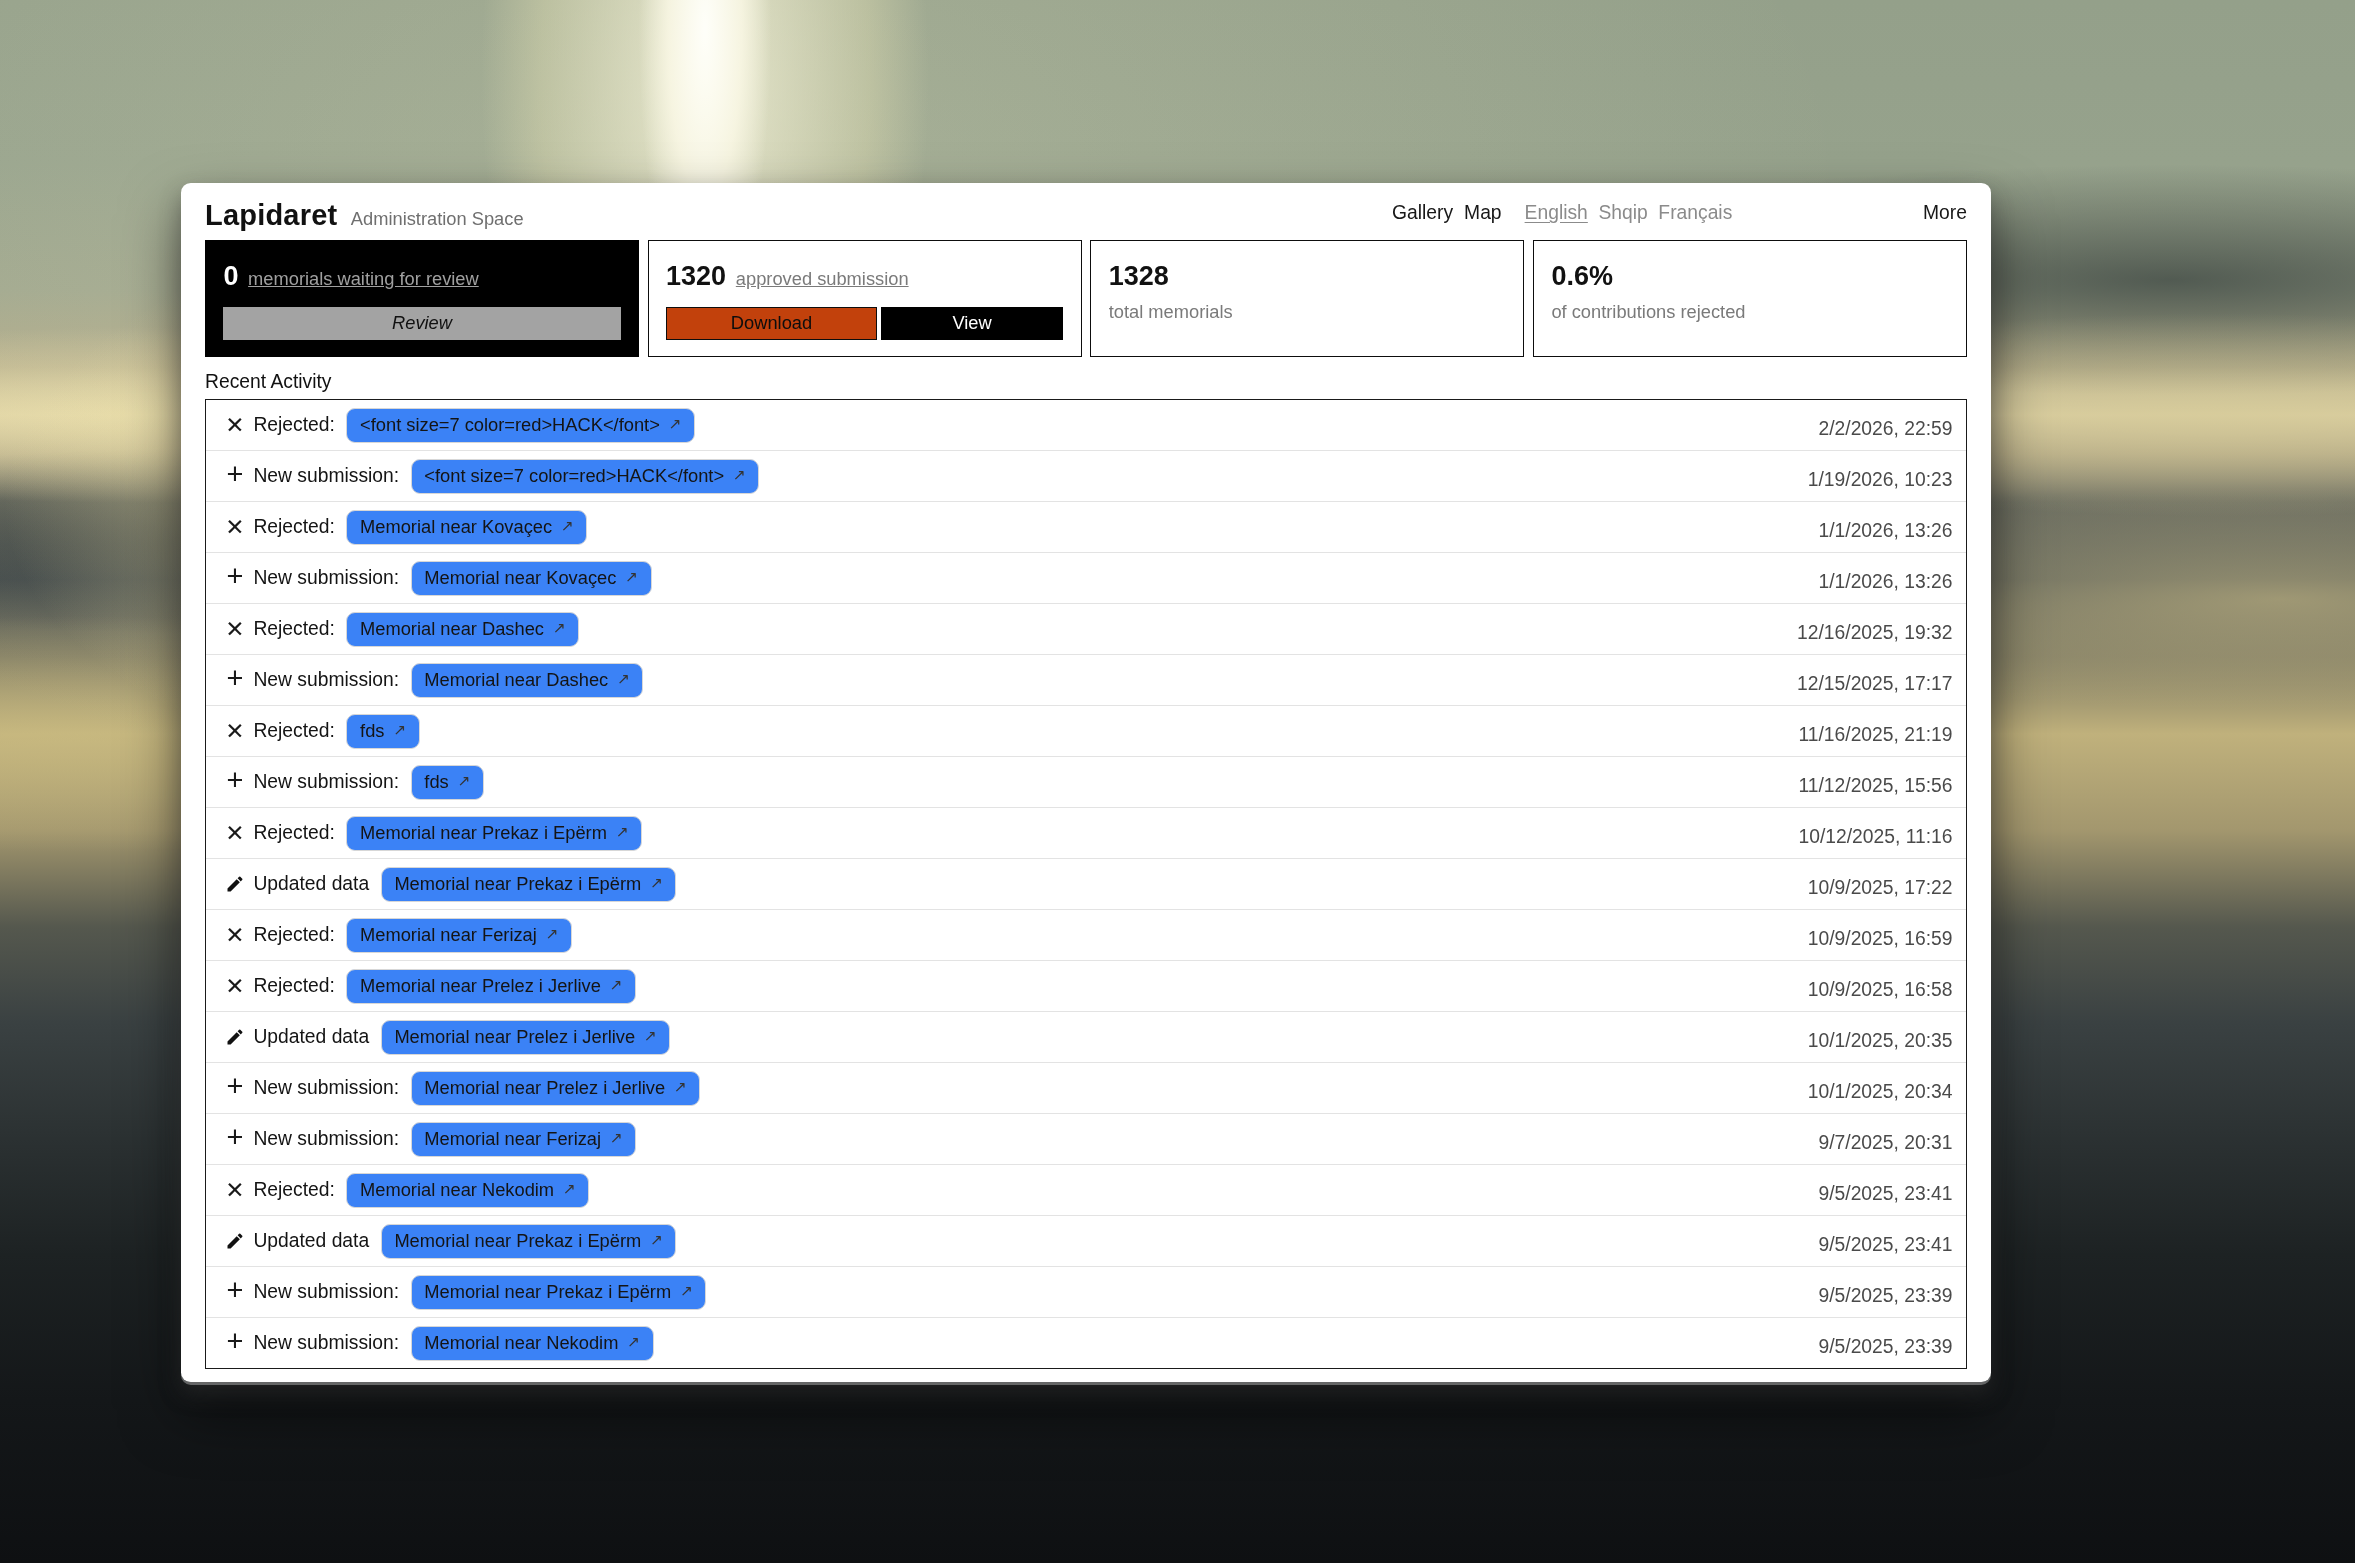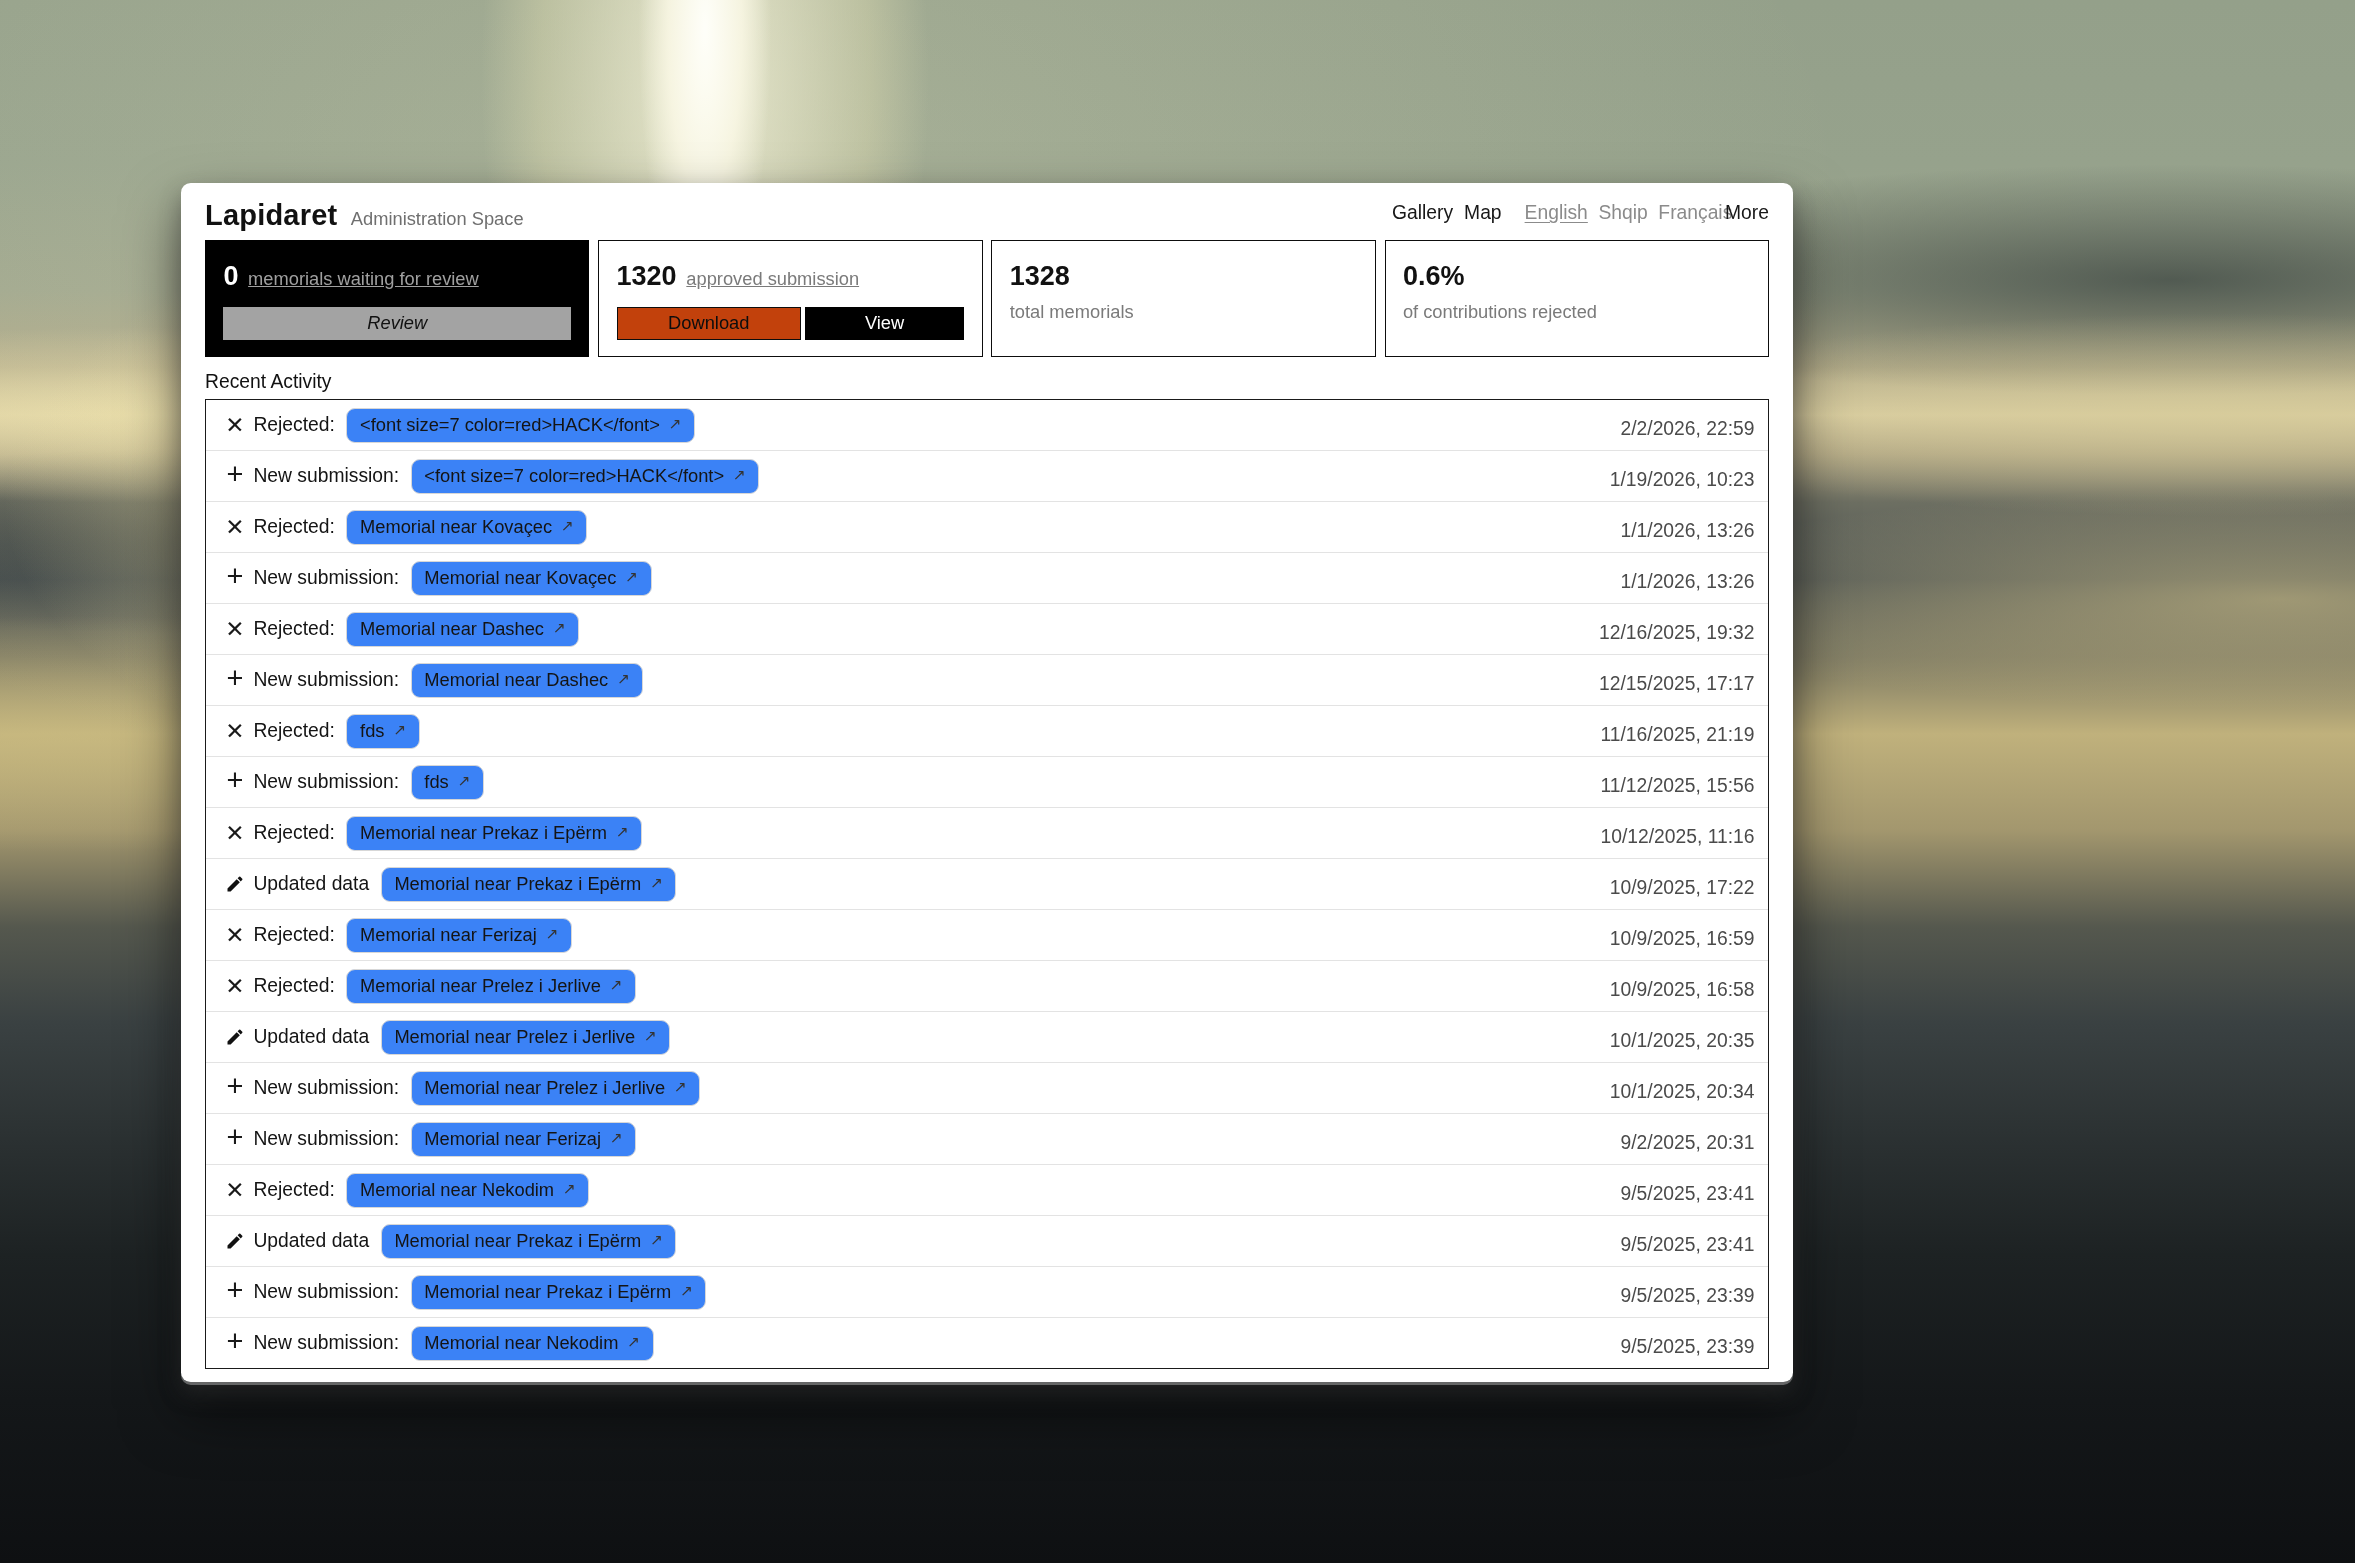--- a/index.html
+++ b/index.html
@@ -28,21 +28,21 @@
   }
   #bg-sun{
     background:
       radial-gradient(ellipse 92px 415px at 705px 29px, rgba(255,255,250,.98), rgba(255,252,235,.72) 40%, rgba(250,245,210,0) 72%),
       radial-gradient(ellipse 299px 637px at 705px 77px, rgba(253,250,225,.78), rgba(245,238,190,.32) 55%, rgba(240,233,185,0) 75%),
       radial-gradient(ellipse 917px 415px at 719px 502px, rgba(250,242,205,.9), rgba(235,222,165,.38) 55%, rgba(230,218,160,0) 78%),
       radial-gradient(ellipse 1641px 917px at 705px 193px, rgba(231,229,192,.22), transparent 70%);
   }
   
   .panel{
-    position:absolute;left:181px;top:183px;width:1612px;height:1199px;
+    position:absolute;left:181px;top:183px;width:1810px;height:1199px;
     background:#ffffff;border-radius:9.7px;box-sizing:border-box;
     padding:0 24px;
     box-shadow:0 2.9px 0 rgba(255,255,255,.32), 0 11.6px 21px rgba(60,60,60,.45), 0 29px 58px rgba(0,0,0,.55);
     color:#141414;
   }
   
   .panel-header{position:relative;height:57px;}
   .brand{position:absolute;left:0;top:16.4px;display:flex;align-items:baseline;}
   .brand-title{font-size:29px;font-weight:700;letter-spacing:0.2px;color:#111;}
   .brand-sub{font-size:18.3px;color:#6f6f6f;margin-left:13.5px;}
@@ -277,21 +277,21 @@
     </span>
     <span class="time">10/1/2025, 20:34</span>
   </div>
       <div class="row">
     <span class="ric glyph-plus">+</span>
     <span class="act">New submission:</span>
     <span class="chip">
       <span class="chip-t">Memorial near Ferizaj</span>
       <span class="chip-a">↗</span>
     </span>
-    <span class="time">9/2/2025, 20:31</span>
+    <span class="time">9/7/2025, 20:31</span>
   </div>
       <div class="row">
     <span class="ric glyph-x">✕</span>
     <span class="act">Rejected:</span>
     <span class="chip">
       <span class="chip-t">Memorial near Nekodim</span>
       <span class="chip-a">↗</span>
     </span>
     <span class="time">9/5/2025, 23:41</span>
   </div>

